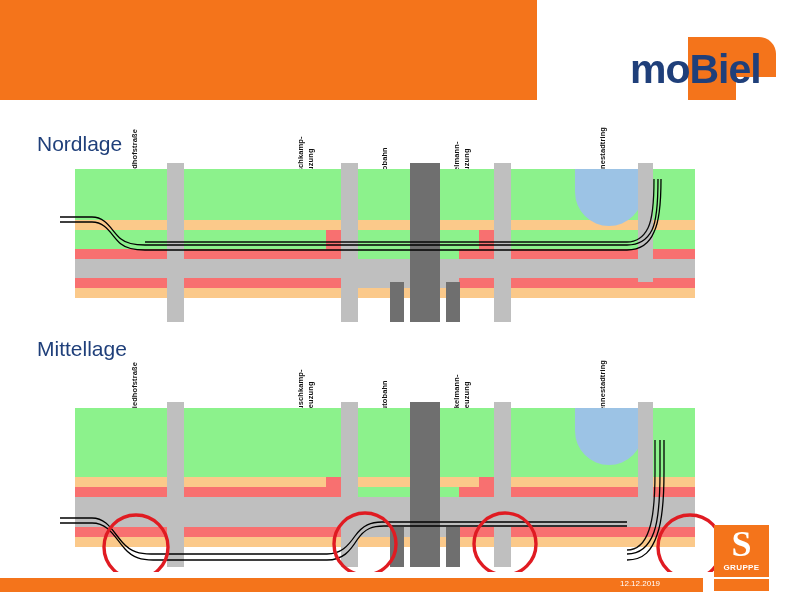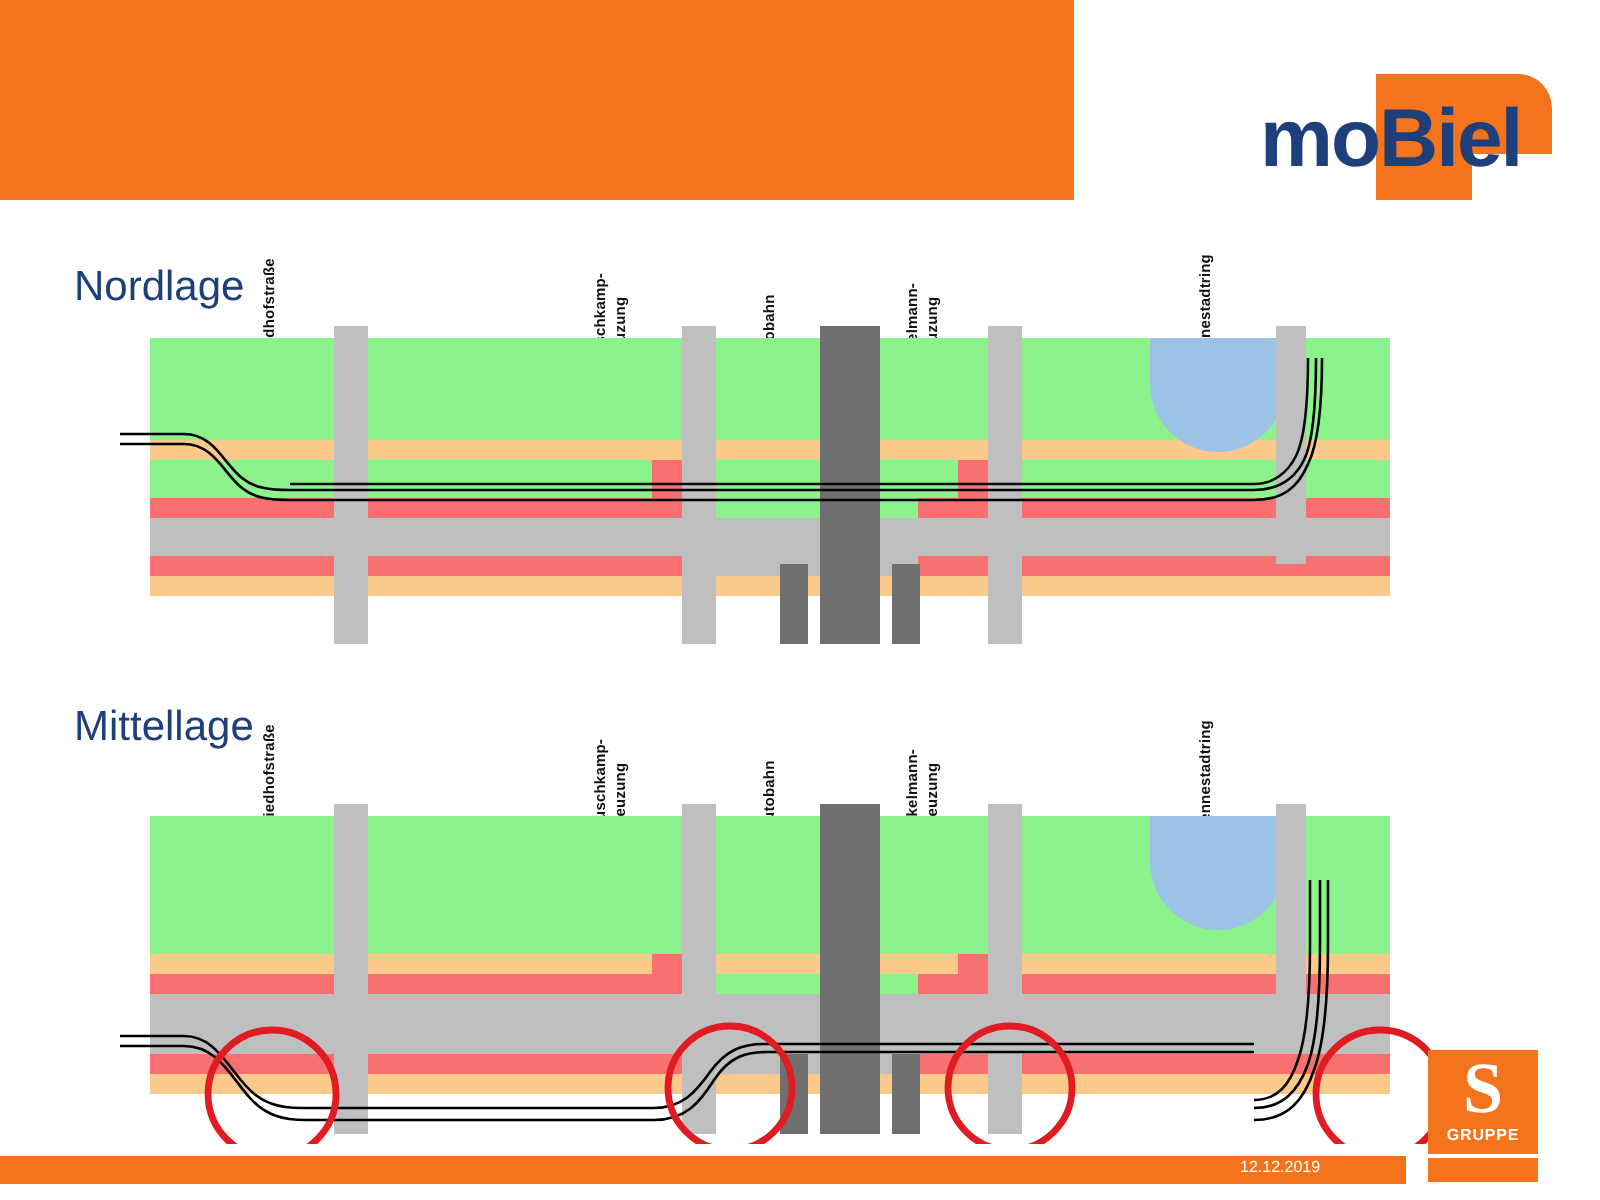--- a/index.html
+++ b/index.html
@@ -82,21 +82,21 @@
 
   
   .section-heading {
     position: absolute;
     font-size: 21px;
     color: #1F3F7A;
     white-space: nowrap;
     line-height: 1;
   }
   #heading-nord { left: 37px; top: 133px; }
-  #heading-mittel { left: 37px; top: 353px; }
+  #heading-mittel { left: 37px; top: 338px; }
 
   
   .diagram {
     position: absolute;
     width: 730px;
   }
   #diagram-nord  { left: 35px; top: 112px; height: 210px; }
   #diagram-mittel{ left: 35px; top: 332px; height: 232px; }
 
   .plan {

